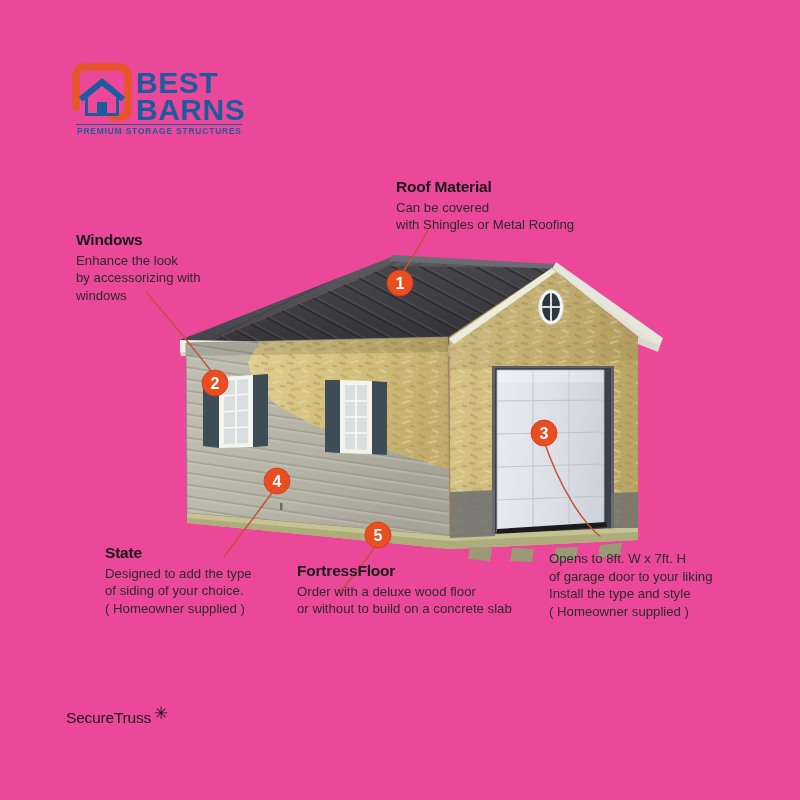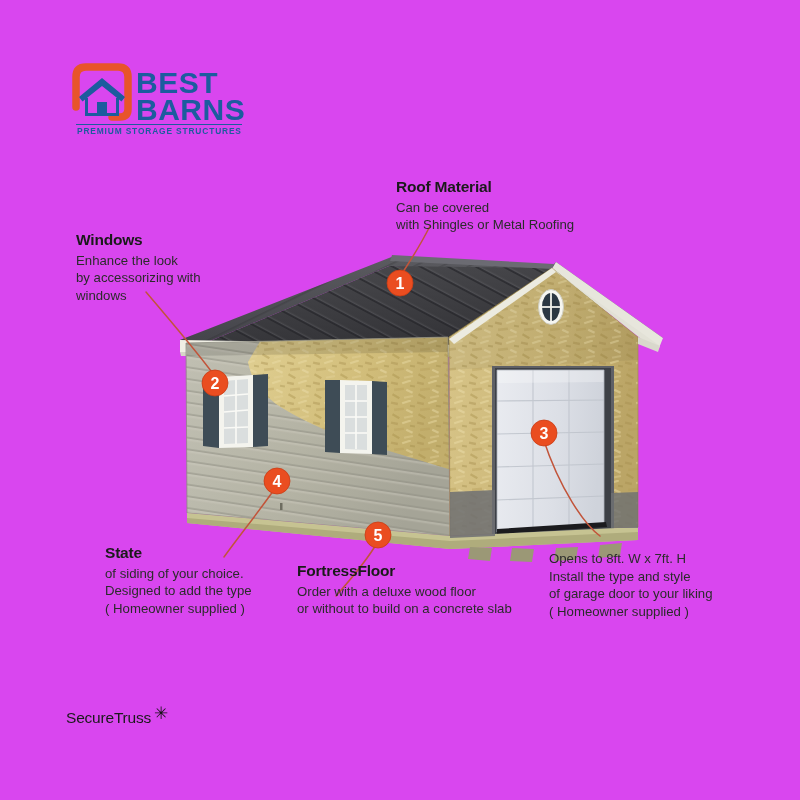--- a/index.html
+++ b/index.html
@@ -8,21 +8,21 @@
     background: #ffffff;
   }
   body {
     font-family: "Liberation Sans", sans-serif;
     -webkit-font-smoothing: antialiased;
   }
   #page {
     position: relative;
     width: 800px;
     height: 800px;
-    background: #d946ef;
+    background: #ec4899;
     overflow: hidden;
   }
 
   
   #logo {
     position: absolute;
     left: 66px;
     top: 57px;
     width: 182px;
     height: 78px;
@@ -346,29 +346,29 @@
   </div>
 
   <div class="callout" id="callout-roof">
     <p class="c-title">Roof Material</p>
     <p class="c-body">Can be covered</p>
     <p class="c-body">with Shingles or Metal Roofing</p>
   </div>
 
   <div class="callout" id="callout-garage">
     <p class="c-body">Opens to 8ft. W x 7ft. H</p>
+    <p class="c-body">of garage door to your liking</p>
     <p class="c-body">Install the type and style</p>
-    <p class="c-body">of garage door to your liking</p>
     <p class="c-body">( Homeowner supplied )</p>
   </div>
 
   <div class="callout" id="callout-siding">
     <p class="c-title">State</p>
+    <p class="c-body">Designed to add the type</p>
     <p class="c-body">of siding of your choice.</p>
-    <p class="c-body">Designed to add the type</p>
     <p class="c-body">( Homeowner supplied )</p>
   </div>
 
   <div class="callout" id="callout-floor">
     <p class="c-title">FortressFloor</p>
     <p class="c-body">Order with a deluxe wood floor</p>
     <p class="c-body">or without to build on a concrete slab</p>
   </div>
 
   <div id="footer">

